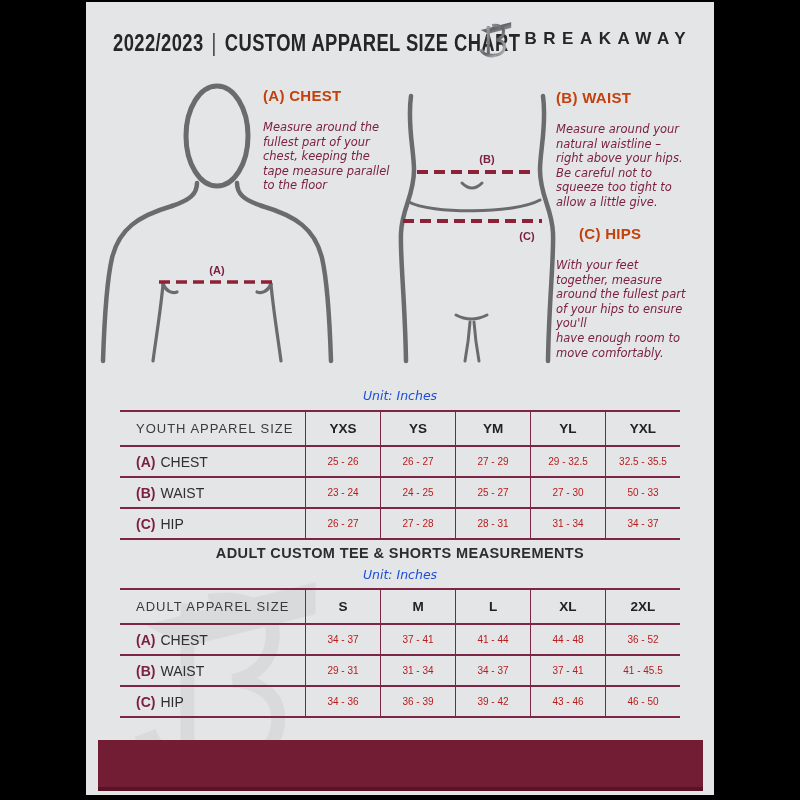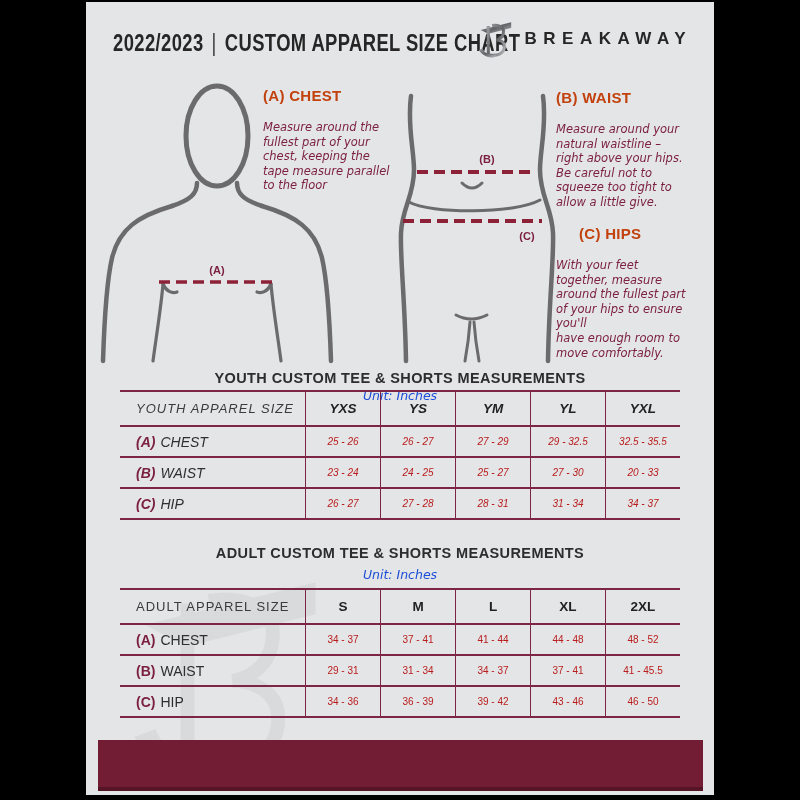--- a/index.html
+++ b/index.html
@@ -145,23 +145,22 @@
 
   <div class="inst-head" style="left:470px;top:223px;padding-left:23px;">(C) HIPS</div>
   <div class="inst-par" style="left:470px;top:244px;">With your feet
 together, measure
 around the fullest part
 of your hips to ensure
 you'll
 have enough room to
 move comfortably.</div>
 
-  <div class="sec-title" style="top:368px;">YOUTH CUSTOM TEE &amp; SHORTS MEASUREMENTS</div>
   <div class="sec-unit" style="top:386px;">Unit: Inches</div>
-  <div class="size-table" style="top:388px;font-style:italic;">
+  <div class="size-table" style="top:408px;">
       <div class="tr th-row">
         <div class="td first">YOUTH APPAREL SIZE</div>
         <div class="td">YXS</div>
         <div class="td">YS</div>
         <div class="td">YM</div>
         <div class="td">YL</div>
         <div class="td">YXL</div>
       </div>
       <div class="tr">
         <div class="td first row-label">
@@ -176,21 +175,21 @@
       </div>
       <div class="tr">
         <div class="td first row-label">
           <span class="prefix">(B)</span>
           <span>WAIST</span>
         </div>
         <div class="td">23 - 24</div>
         <div class="td">24 - 25</div>
         <div class="td">25 - 27</div>
         <div class="td">27 - 30</div>
-        <div class="td">20 - 33</div>
+        <div class="td">50 - 33</div>
       </div>
       <div class="tr last">
         <div class="td first row-label">
           <span class="prefix">(C)</span>
           <span>HIP</span>
         </div>
         <div class="td">26 - 27</div>
         <div class="td">27 - 28</div>
         <div class="td">28 - 31</div>
         <div class="td">31 - 34</div>
@@ -211,21 +210,21 @@
       </div>
       <div class="tr">
         <div class="td first row-label">
           <span class="prefix">(A)</span>
           <span>CHEST</span>
         </div>
         <div class="td">34 - 37</div>
         <div class="td">37 - 41</div>
         <div class="td">41 - 44</div>
         <div class="td">44 - 48</div>
-        <div class="td">48 - 52</div>
+        <div class="td">36 - 52</div>
       </div>
       <div class="tr">
         <div class="td first row-label">
           <span class="prefix">(B)</span>
           <span>WAIST</span>
         </div>
         <div class="td">29 - 31</div>
         <div class="td">31 - 34</div>
         <div class="td">34 - 37</div>
         <div class="td">37 - 41</div>

